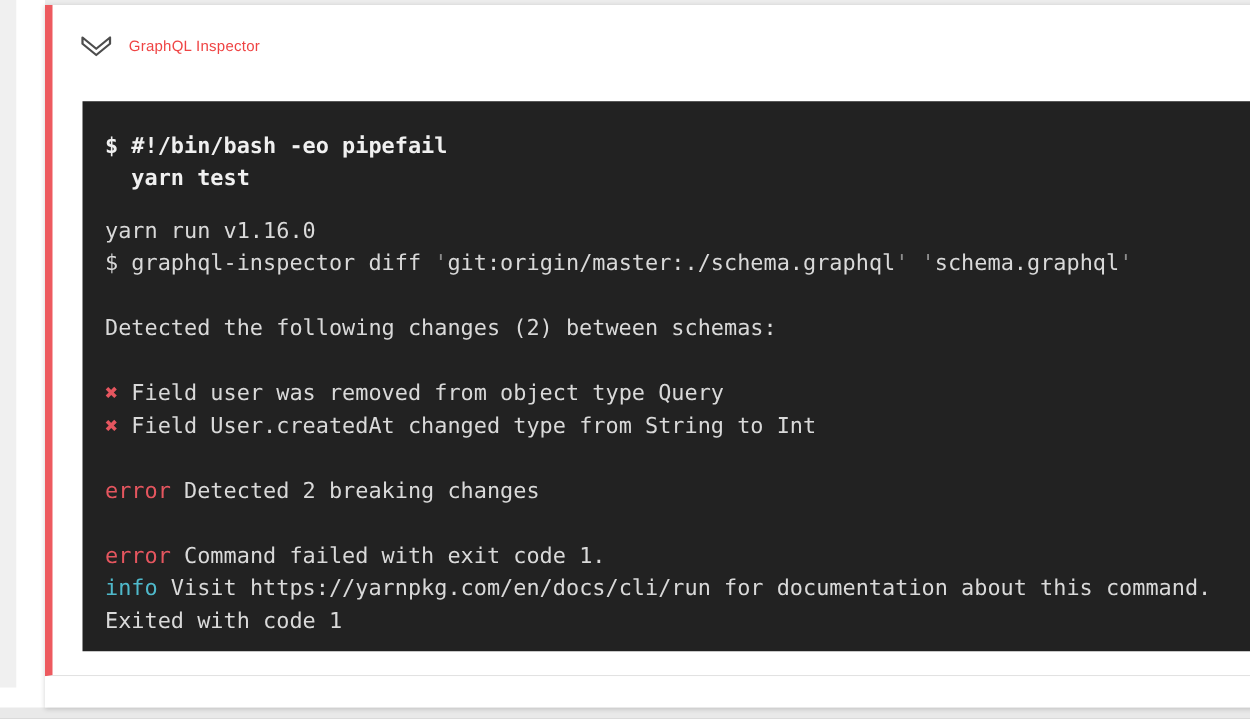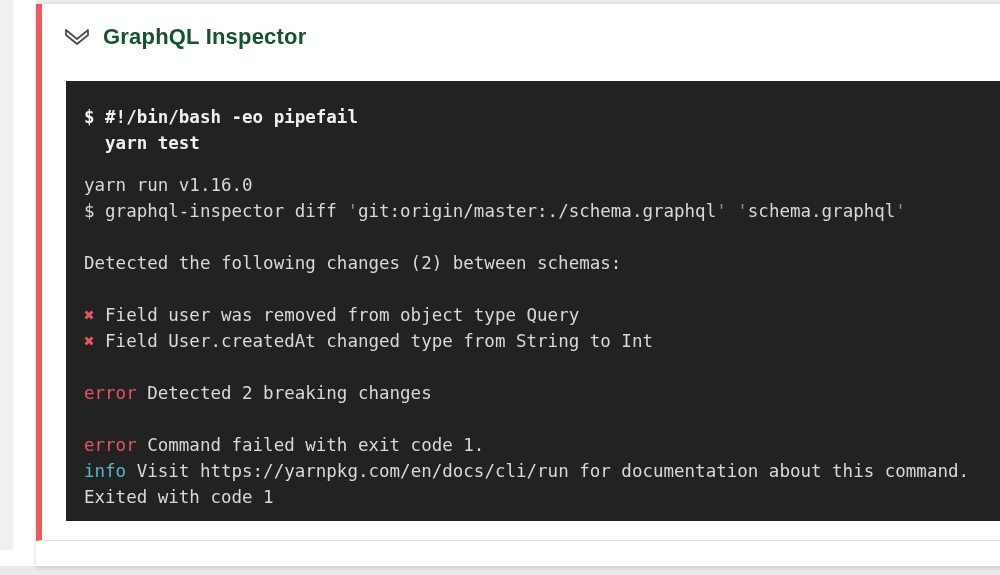--- a/index.html
+++ b/index.html
@@ -43,23 +43,23 @@
   }
   .step-header {
     display: flex;
     align-items: center;
     gap: 13px;
     padding: 21px 0 0 22px;
     cursor: pointer;
   }
   .chevron-wrap { width: 26px; height: 22px; display: inline-block; }
   .step-title {
-    font-size: 22px;
-    font-weight: bold;
-    color: #14532d;
+    font-size: 12px;
+    font-weight: normal;
+    color: #ef4444;
     letter-spacing: 0.2px;
     line-height: 24px;
   }
   .terminal {
     box-sizing: border-box;
     margin: 32px 0 0 24px;
     width: 944px; height: 440px;
     background: #222222;
     padding: 23px 0 0 18px;
     font-family: "DejaVu Sans Mono", monospace;

